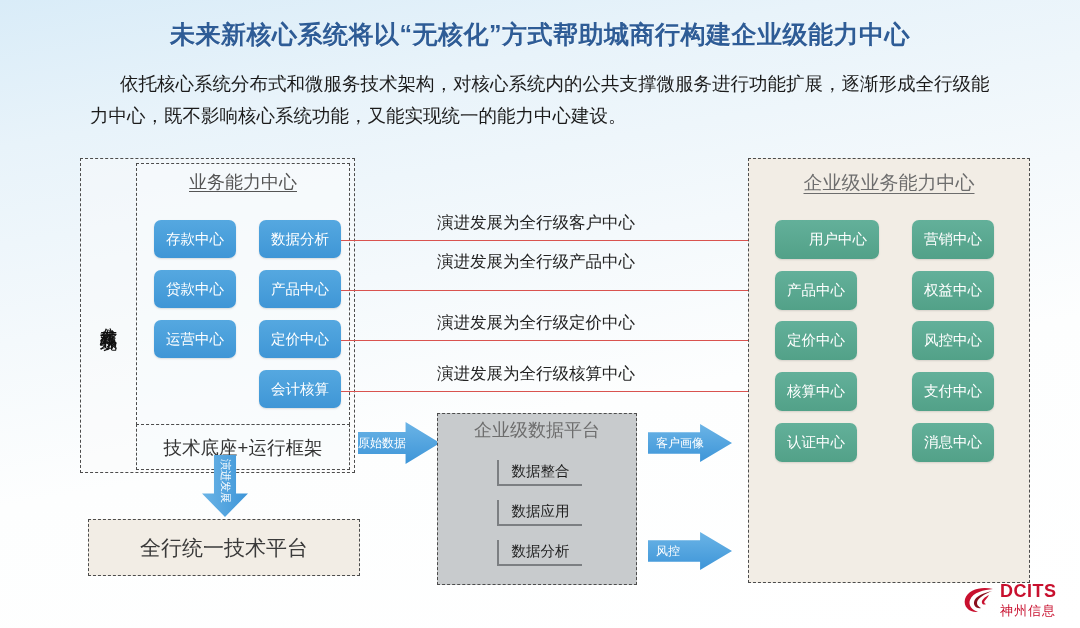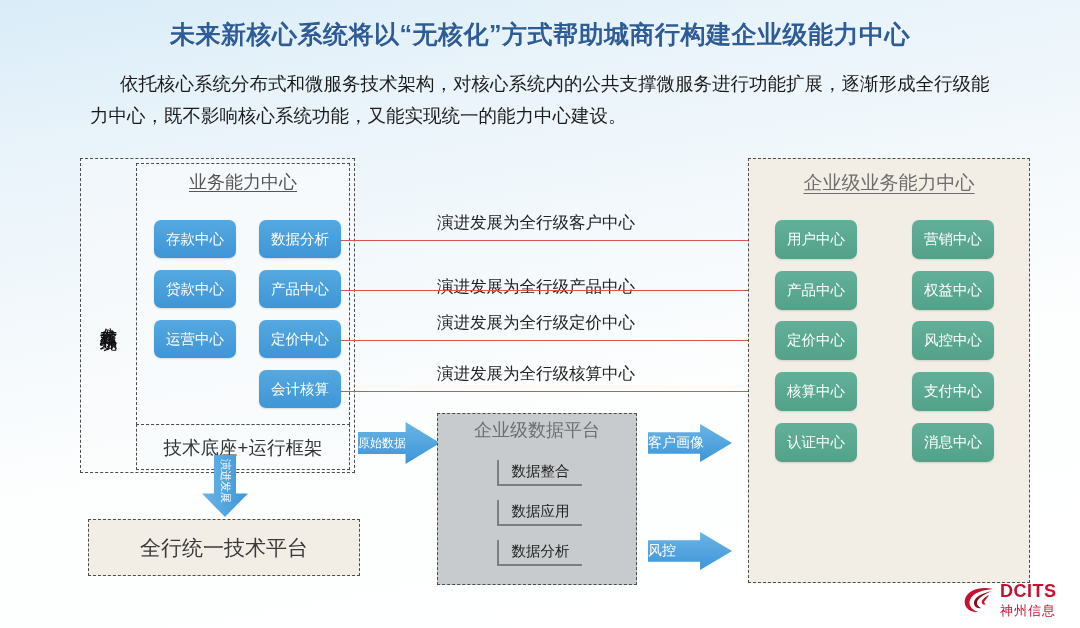--- a/index.html
+++ b/index.html
@@ -84,22 +84,22 @@
   }
   .dp-item{
     position:absolute;left:497px;width:85px;height:26px;
     border-left:2.5px solid #7c7f82;border-bottom:2.5px solid #7c7f82;
     display:flex;align-items:center;justify-content:center;
     font-size:14.5px;color:#1d1d1d;padding-bottom:2px;box-sizing:border-box;
   }
 
   
   .chevron{
-    position:absolute;color:#fff;font-size:14px;
-    display:flex;align-items:center;box-sizing:border-box;
+    position:absolute;color:#fff;font-size:12px;
+    display:flex;align-items:center;padding-left:8px;box-sizing:border-box;
     background:linear-gradient(180deg,#6bb4e6 0%,#3d95d8 100%);
     clip-path:polygon(0 22%,62% 22%,62% 0,100% 50%,62% 100%,62% 78%,0 78%);
   }
   
   #raw-arrow{
     position:absolute;left:358px;top:422px;width:82px;height:42px;
     background:linear-gradient(180deg,#6bb4e6 0%,#3d95d8 100%);
     clip-path:polygon(0 24%,58% 24%,58% 0,100% 50%,58% 100%,58% 76%,0 76%);
     color:#fff;font-size:12px;display:flex;align-items:center;box-sizing:border-box;
   }
@@ -152,36 +152,36 @@
   <div class="bluebox" style="left:259px;top:320px;">定价中心</div>
   <div class="bluebox" style="left:259px;top:370px;">会计核算</div>
 
   <div class="dash" id="tech-base"></div>
   <div id="tech-base-label">技术底座+运行框架</div>
 
   <div class="redlabel" style="left:437px;top:212px;">演进发展为全行级客户中心</div>
   <div class="redline" style="left:341px;top:240px;width:424px;"></div>
   <div class="redhead" style="left:763px;top:236px;"></div>
 
-  <div class="redlabel" style="left:437px;top:276px;text-align:center;">演进发展为全行级产品中心</div>
+  <div class="redlabel" style="left:437px;top:251px;text-align:center;">演进发展为全行级产品中心</div>
   <div class="redline" style="left:341px;top:290px;width:424px;"></div>
   <div class="redhead" style="left:763px;top:286px;"></div>
 
   <div class="redlabel" style="left:437px;top:312px;">演进发展为全行级定价中心</div>
   <div class="redline" style="left:341px;top:340px;width:424px;"></div>
   <div class="redhead" style="left:763px;top:336px;"></div>
 
   <div class="redlabel" style="left:437px;top:363px;">演进发展为全行级核算中心</div>
   <div class="redline" style="left:341px;top:391px;width:424px;"></div>
   <div class="redhead" style="left:763px;top:387px;"></div>
 
   <div class="dash" id="ent-panel"></div>
   <div id="ent-title">企业级业务能力中心</div>
 
-  <div class="greenbox" style="left:775px;top:220px;">用户中心</div>
+  <div class="greenbox" style="left:775px;top:220px;padding-left:22px;">用户中心</div>
   <div class="greenbox" style="left:775px;top:271px;">产品中心</div>
   <div class="greenbox" style="left:775px;top:321px;">定价中心</div>
   <div class="greenbox" style="left:775px;top:372px;">核算中心</div>
   <div class="greenbox" style="left:775px;top:423px;">认证中心</div>
 
   <div class="greenbox" style="left:912px;top:271px;">权益中心</div>
   <div class="greenbox" style="left:912px;top:220px;">营销中心</div>
   <div class="greenbox" style="left:912px;top:372px;">支付中心</div>
   <div class="greenbox" style="left:912px;top:321px;">风控中心</div>
   <div class="greenbox" style="left:912px;top:423px;">消息中心</div>

